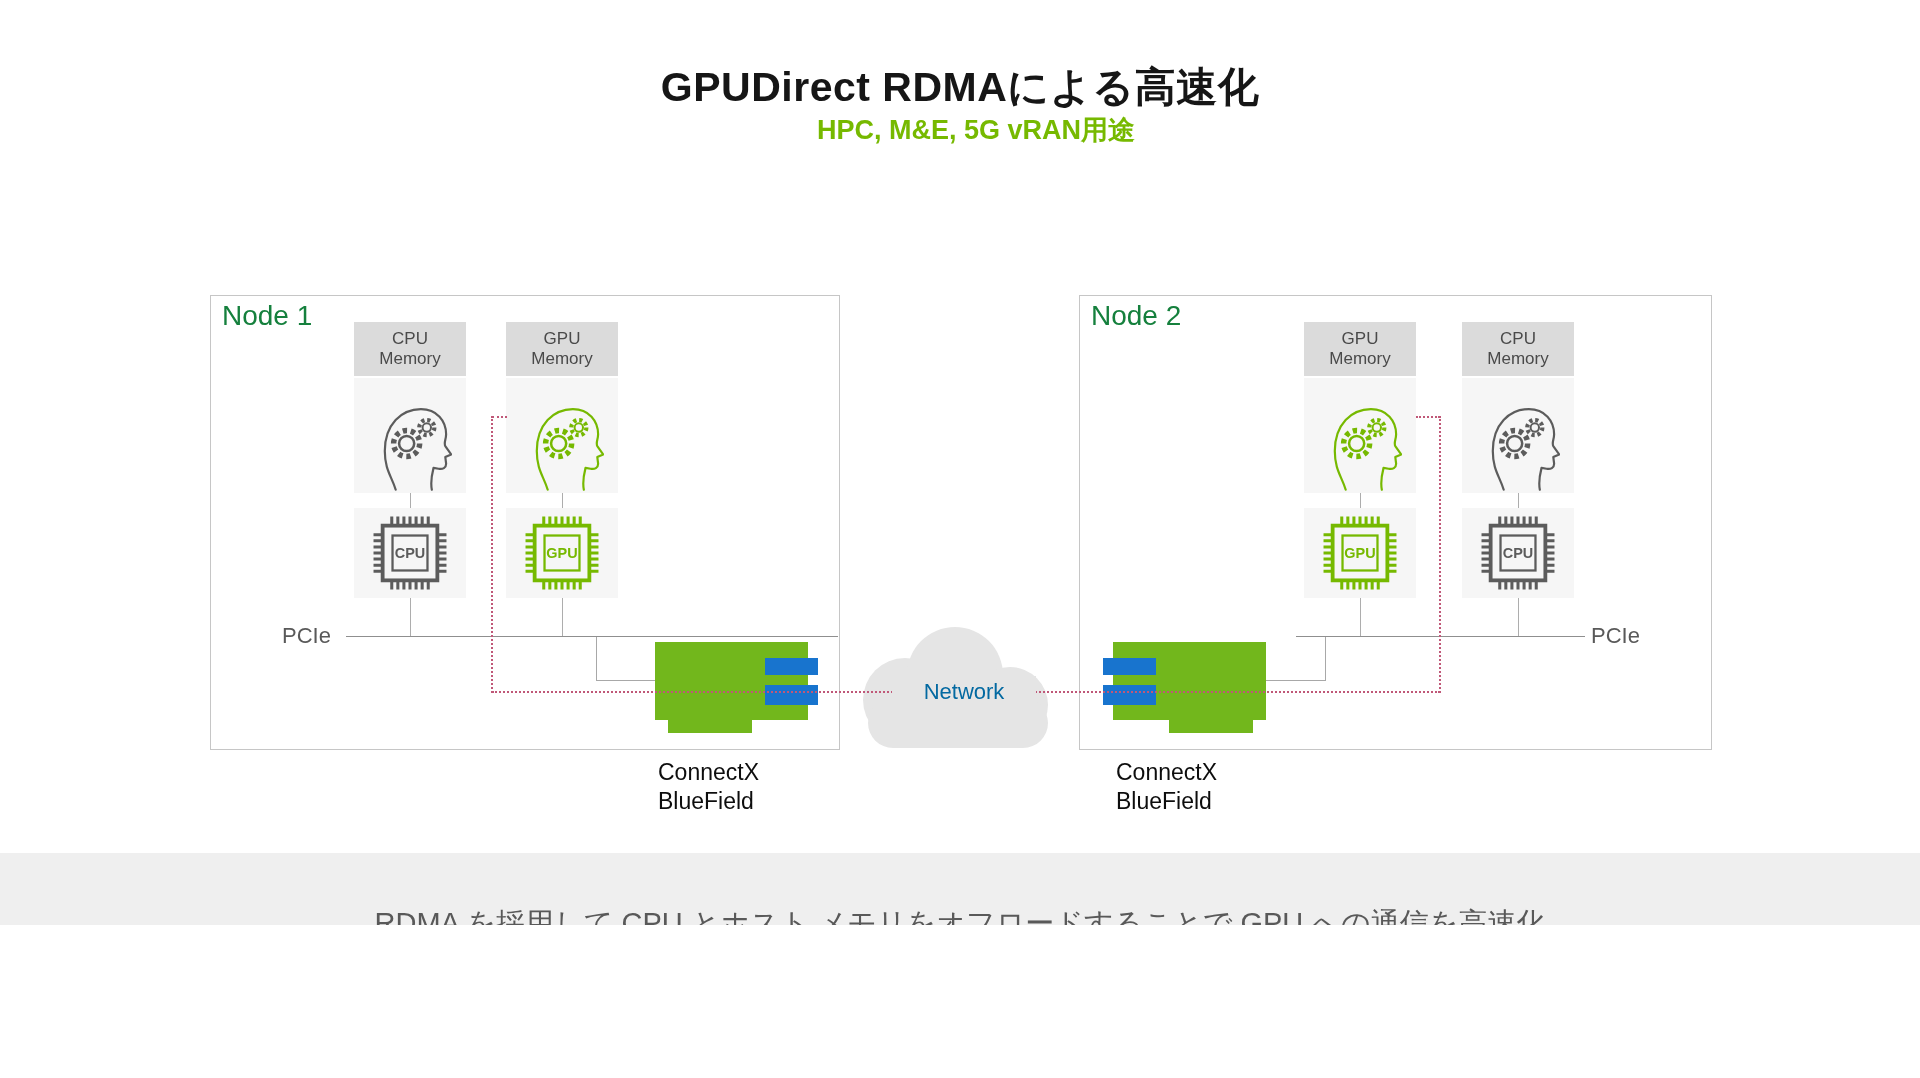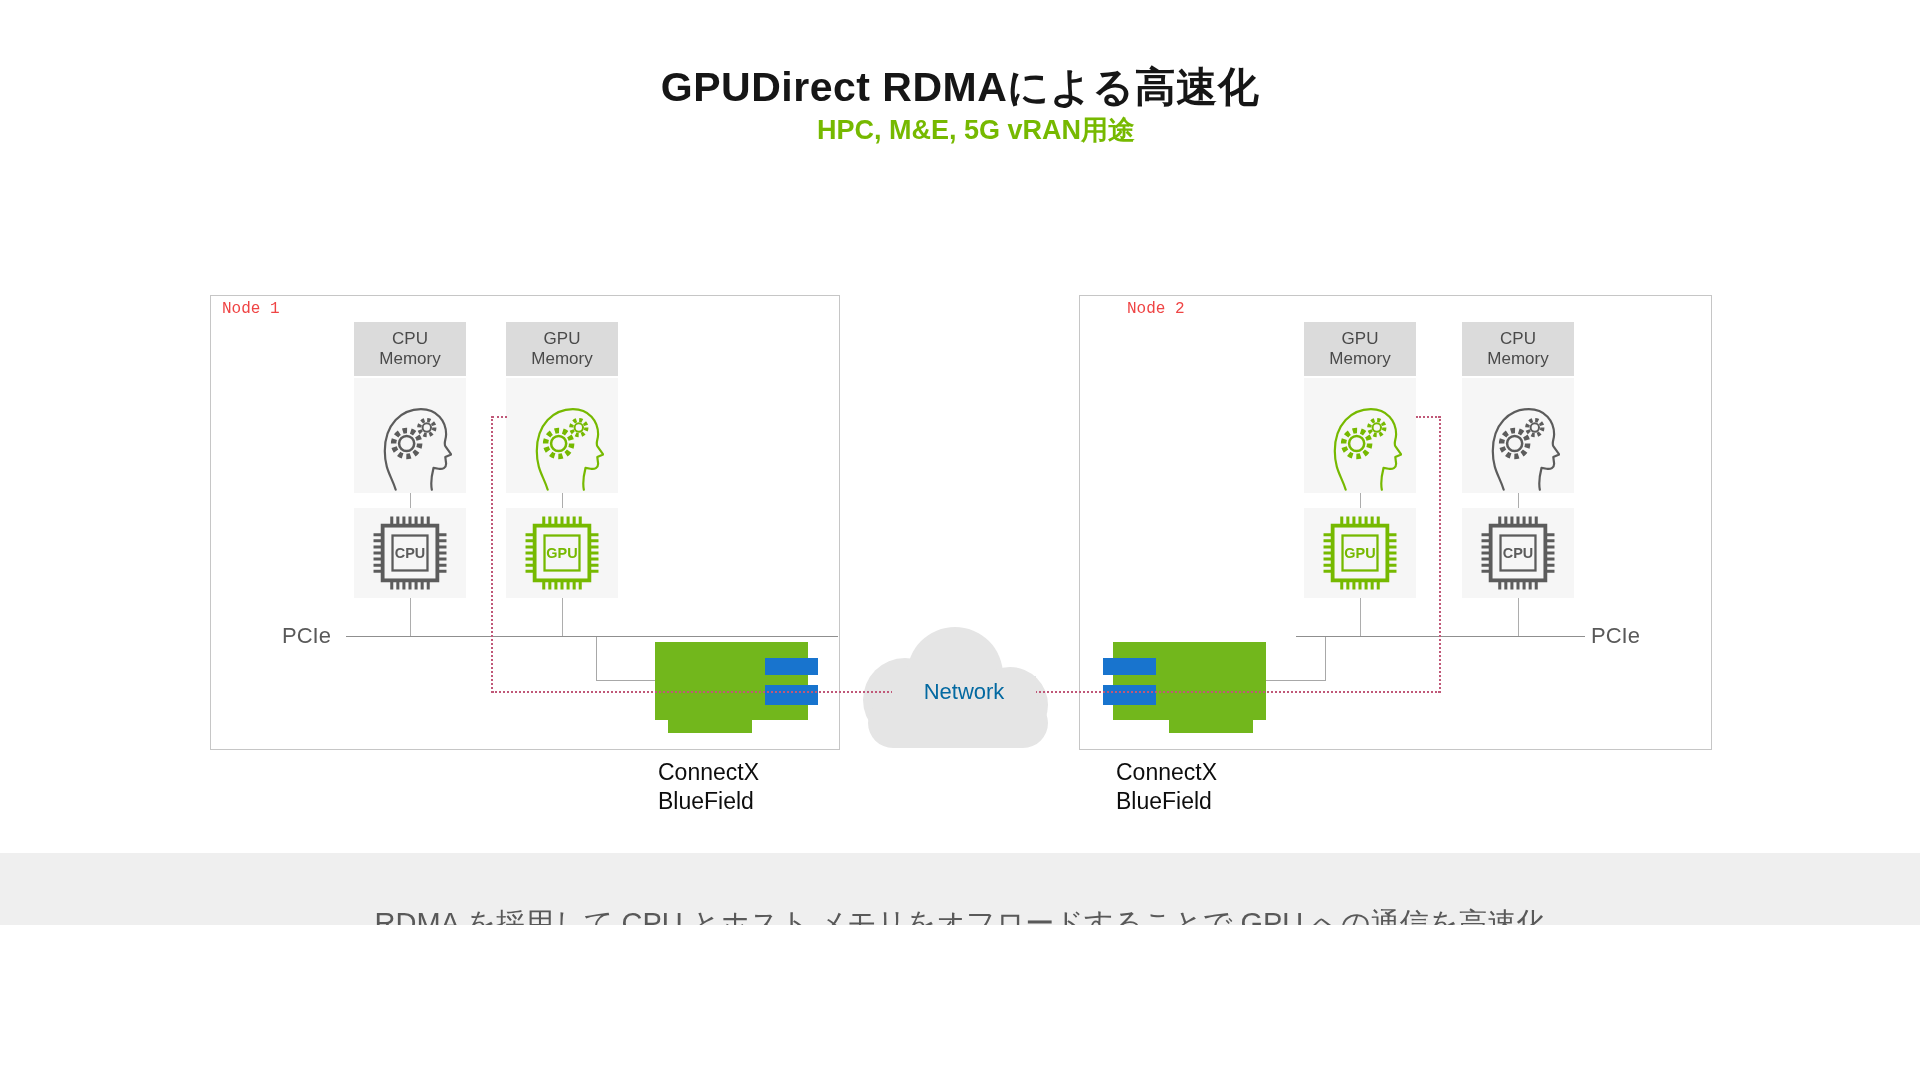--- a/index.html
+++ b/index.html
@@ -4,21 +4,21 @@
 <style>
   html,body{margin:0;padding:0;background:#ffffff;}
   body{font-family:"Liberation Sans","DejaVu Sans",sans-serif;}
   #stage{position:relative;width:1920px;height:925px;background:#ffffff;overflow:hidden;}
   .abs{position:absolute;}
   
   .title{left:0;top:60px;width:100%;text-align:center;font-size:41px;font-weight:bold;color:#161616;letter-spacing:0.5px;}
   .subtitle{left:16px;top:112px;width:100%;text-align:center;font-size:27px;font-weight:bold;color:#76B900;}
   
   .node-box{width:628px;height:453px;border:1px solid #C6C6C6;background:#ffffff;}
-  .node-label{font-size:16px;color:#ef4444;font-family:Liberation Mono, monospace;}
+  .node-label{font-size:28px;color:#15803d;}
   
   .mem-hdr{width:112px;height:54px;background:#DBDBDB;display:flex;flex-direction:column;align-items:center;justify-content:center;font-size:17px;line-height:20px;color:#4A4A4A;}
   .icon-box{width:112px;background:#F6F6F6;display:flex;justify-content:center;}
   .head-box{height:115px;align-items:flex-end;}
   .chip-box{height:90px;align-items:center;}
   .head-svg{width:84px;height:104px;display:block;}
   .chip-svg{width:76px;height:76px;display:block;}
   .ink-gray{color:#5C5C5C;}
   .ink-green{color:#76B900;}
   
@@ -124,21 +124,21 @@
   <div class="abs card-body" style="left:655px;top:642px;width:153px;height:78px;"></div>
   <div class="abs card-body" style="left:668px;top:720px;width:84px;height:13px;"></div>
   <div class="abs card-port" style="left:765px;top:658px;width:53px;height:17px;"></div>
   <div class="abs card-port" style="left:765px;top:685px;width:53px;height:20px;"></div>
   <div class="abs card-label" style="left:658px;top:758px;">
     <div>ConnectX</div>
     <div>BlueField</div>
   </div>
 
   <div class="abs node-box" style="left:1079px;top:295px;width:631px;"></div>
-  <div class="abs node-label" style="left:1127px;top:300px;text-align:center;">Node 2</div>
+  <div class="abs node-label" style="left:1091px;top:300px;text-align:center;">Node 2</div>
 
   <div class="abs mem-hdr" style="left:1304px;top:322px;">
     <span>GPU</span>
     <span>Memory</span>
   </div>
   <div class="abs icon-box head-box" style="left:1304px;top:378px;">
     <svg class="head-svg ink-green">
         <use href="#head-art"></use>
       </svg>
   </div>

